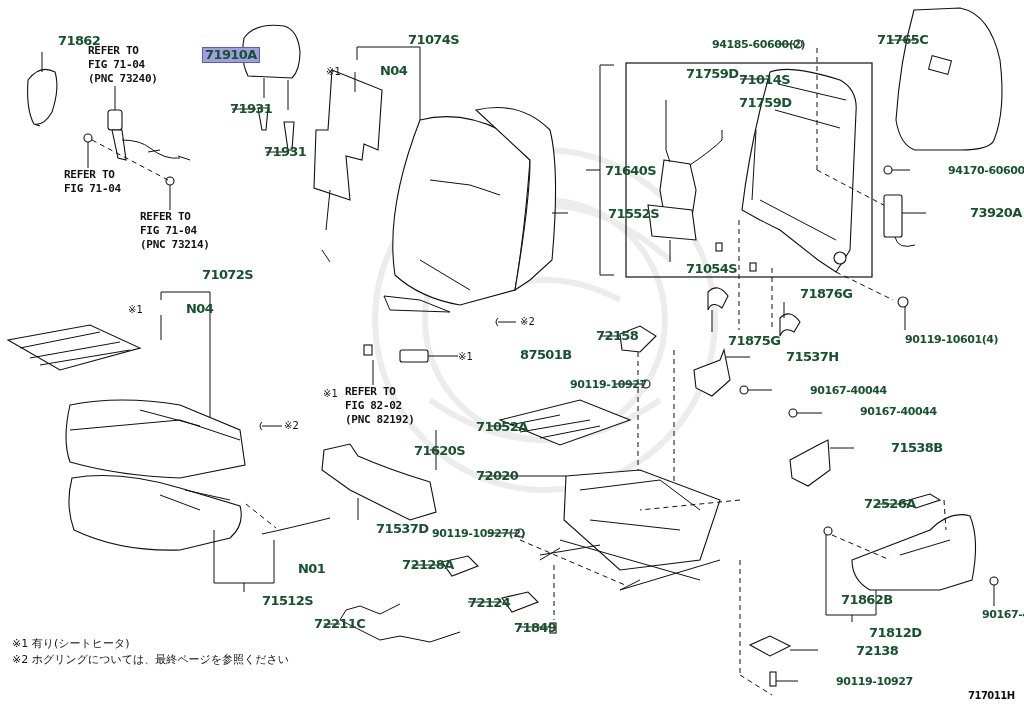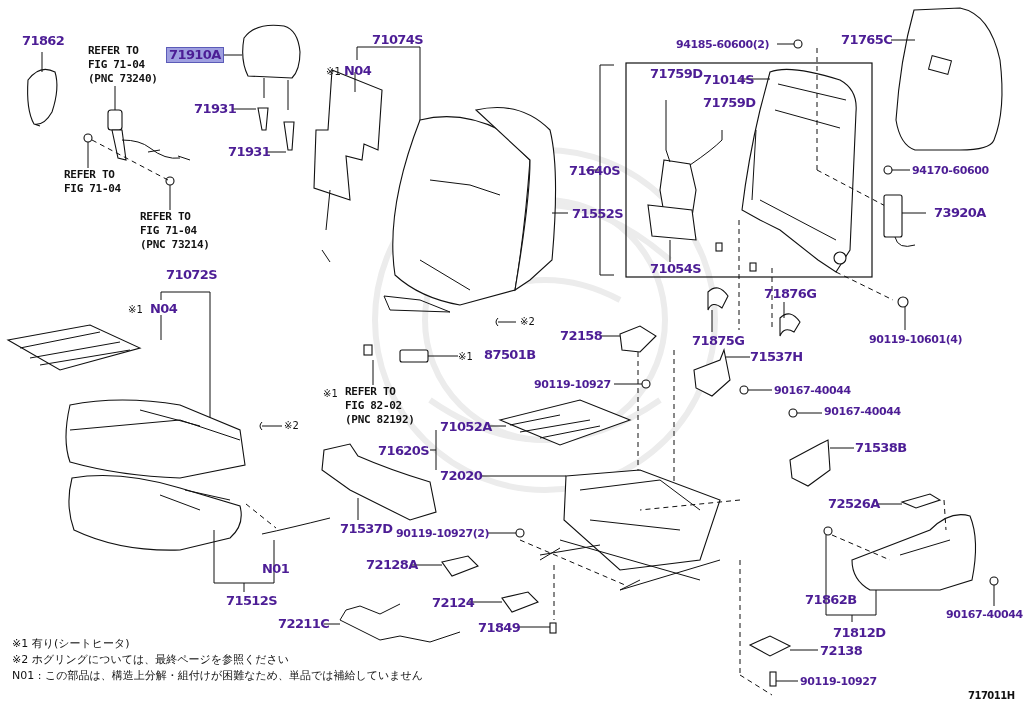--- a/index.html
+++ b/index.html
@@ -1,18 +1,18 @@
 <!DOCTYPE html>
 <html><head>
 <meta charset="utf-8">
 <style>
   html,body{margin:0;padding:0;background:#fff;}
   body{width:1024px;height:707px;position:relative;overflow:hidden;font-family:"DejaVu Sans Condensed","DejaVu Sans",sans-serif;}
   #diagram{position:absolute;left:0;top:0;width:1024px;height:707px;}
-  .lbl{position:absolute;font-family:"DejaVu Sans","Liberation Sans",sans-serif;font-weight:bold;font-size:13px;color:#4c1d95;white-space:nowrap;letter-spacing:-0.6px;line-height:14px;cursor:pointer;}
+  .lbl{position:absolute;font-family:"DejaVu Sans","Liberation Sans",sans-serif;font-weight:bold;font-size:13px;color:#14532d;white-space:nowrap;letter-spacing:-0.6px;line-height:14px;cursor:pointer;margin-left:36px;}
   .lbl.small{font-size:11px;letter-spacing:-0.4px;}
   .mono{position:absolute;font-family:"DejaVu Sans Mono","Liberation Mono",monospace;font-weight:bold;font-size:11px;color:#111;white-space:nowrap;line-height:14px;letter-spacing:-0.3px;}
   .mark{position:absolute;font-family:"DejaVu Sans",sans-serif;font-size:10px;color:#111;white-space:nowrap;line-height:12px;}
   .hl{background:#9f9fe0;border:1px solid #5b5bb8;padding:0 2px;}
   .notes{position:absolute;left:12px;top:636px;font-family:"DejaVu Sans",sans-serif;font-size:11px;line-height:16px;color:#111;}
   .notes div{white-space:nowrap;}
   .figno{position:absolute;left:968px;top:690px;font-family:"DejaVu Sans",sans-serif;font-weight:bold;font-size:10px;letter-spacing:-0.5px;color:#111;}
   svg .ln{stroke:#111;stroke-width:1;fill:none;}
   svg .dl{stroke:#111;stroke-width:1;fill:none;stroke-dasharray:5 4;}
   svg .pt{stroke:#111;stroke-width:1.1;fill:#fff;}
@@ -284,16 +284,15 @@
 <div class="lbl" style="left:166px;top:268px">71072S</div>
 <div class="mark" style="left:128px;top:304px">※1</div>
 <div class="lbl" style="left:150px;top:302px">N04</div>
 <div class="mark" style="left:284px;top:420px">※2</div>
 <div class="lbl" style="left:262px;top:562px">N01</div>
 <div class="lbl" style="left:226px;top:594px">71512S</div>
 
 <div class="notes">
   <div>※1 有り(シートヒータ)</div>
   <div>※2  ホグリングについては、最終ページを参照ください</div>
-  <div>N01 : この部品は、構造上分解・組付けが困難なため、単品では補給していません</div>
 </div>
 
 <div class="figno">717011H</div>
 
 </body></html>

